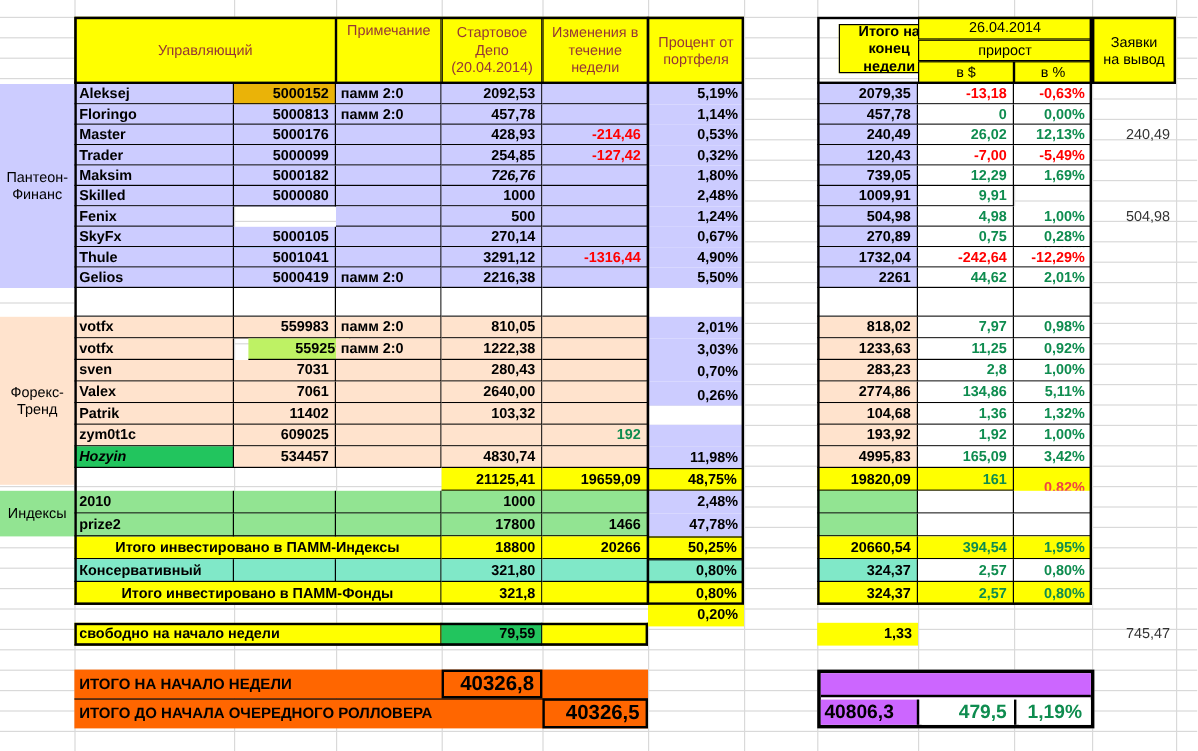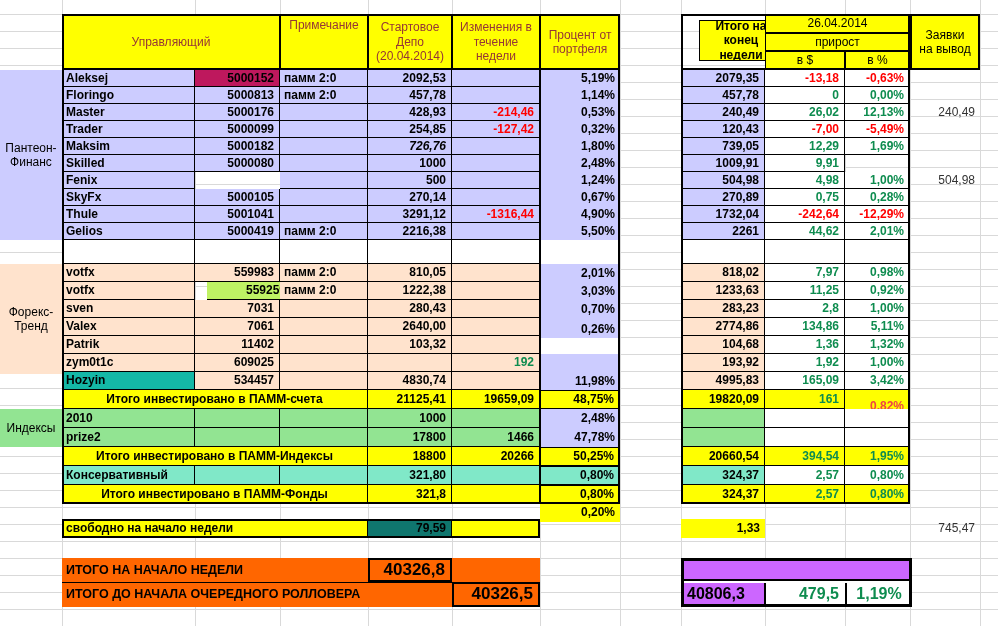--- a/index.html
+++ b/index.html
@@ -30,21 +30,21 @@
   #h-change{left:452px;top:14px;width:88px;height:56px;}
   #h-pct{left:540px;top:14px;width:80px;height:56px;}
   #h-total{left:681px;top:20px;width:84px;height:41px;font-weight:bold;margin-left:18px;}
   #h-date{left:765px;top:14px;width:145px;height:19px;font-weight:normal;}
   #h-growth{left:765px;top:33px;width:145px;height:18px;font-weight:normal;}
   #h-usd{left:765px;top:51px;width:80px;height:19px;font-weight:normal;}
   #h-pctg{left:845px;top:51px;width:65px;height:19px;font-weight:normal;}
   #h-wd{left:910px;top:14px;width:70px;height:56px;font-weight:normal;}
   
   #grp-panteon{left:0;top:70px;width:62px;height:170px;background:var(--lav);}
-  #grp-forex{left:0;top:264px;width:62px;height:110px;background:var(--peach);}
+  #grp-forex{left:0;top:264px;width:62px;height:140px;background:var(--peach);}
   #grp-index{left:0;top:409px;width:62px;height:38px;background:var(--grn);}
   
   #lbl-pamm-total{left:62px;top:390px;width:306px;height:19px;background:var(--yellow);}
   #lbl-index-total{left:62px;top:447px;width:306px;height:19px;background:var(--yellow);}
   #name-conservative{left:62px;top:466px;width:133px;height:19px;background:var(--turq);}
   #lbl-funds-total{left:62px;top:485px;width:306px;height:19px;background:var(--yellow);}
   #lbl-free{left:62px;top:519px;width:306px;height:19px;background:var(--yellow);}
   
   #orange1{left:62px;top:558px;width:478px;height:24px;background:var(--orng);z-index:1;}
   #orange2{left:62px;top:582px;width:478px;height:25px;background:var(--orng);border-top:1px solid #000;z-index:1;}
@@ -87,21 +87,20 @@
   <div id="h-pctg" class="c hd">в %</div>
   <div id="h-wd" class="c hd">Заявки
 на вывод</div>
 
   <div id="grp-panteon" class="c grp">Пантеон-
 Финанс</div>
   <div id="grp-forex" class="c grp">Форекс-
 Тренд</div>
   <div id="grp-index" class="c grp">Индексы</div>
 
-  <div id="lbl-pamm-total" class="c ct bd">Итого инвестировано в ПАММ-счета</div>
   <div id="lbl-index-total" class="c ct bd">Итого инвестировано в ПАММ-Индексы</div>
   <div id="name-conservative" class="c lf bd">Консервативный</div>
   <div id="lbl-funds-total" class="c ct bd">Итого инвестировано в ПАММ-Фонды</div>
   <div id="lbl-free" class="c lf bd">свободно на начало недели</div>
 
   <div id="orange1" class="c"></div>
   <div id="orange2" class="c"></div>
   <div id="lbl-orange1" class="c lf">ИТОГО НА НАЧАЛО НЕДЕЛИ</div>
   <div id="val-orange1" class="c rt">40326,8</div>
   <div id="lbl-orange2" class="c lf">ИТОГО ДО НАЧАЛА ОЧЕРЕДНОГО РОЛЛОВЕРА</div>
@@ -155,21 +154,21 @@
     <div class="c gl" style="left: 0px; top: 473px; width: 998px; height: 1px; background: rgb(217, 217, 217); z-index: 0;"></div>
     <div class="c gl" style="left: 0px; top: 490px; width: 998px; height: 1px; background: rgb(217, 217, 217); z-index: 0;"></div>
     <div class="c gl" style="left: 0px; top: 507px; width: 998px; height: 1px; background: rgb(217, 217, 217); z-index: 0;"></div>
     <div class="c gl" style="left: 0px; top: 524px; width: 998px; height: 1px; background: rgb(217, 217, 217); z-index: 0;"></div>
     <div class="c gl" style="left: 0px; top: 541px; width: 998px; height: 1px; background: rgb(217, 217, 217); z-index: 0;"></div>
     <div class="c gl" style="left: 0px; top: 558px; width: 998px; height: 1px; background: rgb(217, 217, 217); z-index: 0;"></div>
     <div class="c gl" style="left: 0px; top: 575px; width: 998px; height: 1px; background: rgb(217, 217, 217); z-index: 0;"></div>
     <div class="c gl" style="left: 0px; top: 592px; width: 998px; height: 1px; background: rgb(217, 217, 217); z-index: 0;"></div>
     <div class="c gl" style="left: 0px; top: 609px; width: 998px; height: 1px; background: rgb(217, 217, 217); z-index: 0;"></div>
     <div class="c lf bd" style="left: 62px; top: 70px; width: 133px; height: 17px; background: rgb(204, 204, 255);">Aleksej</div>
-    <div class="c rt bd" style="left: 195px; top: 70px; width: 85px; height: 17px; background: #be185d;">5000152</div>
+    <div class="c rt bd" style="left: 195px; top: 70px; width: 85px; height: 17px; background: #eab308;">5000152</div>
     <div class="c lf bd" style="left: 280px; top: 70px; width: 88px; height: 17px; background: rgb(204, 204, 255);">памм 2:0</div>
     <div class="c rt bd" style="left: 368px; top: 70px; width: 84px; height: 17px; background: rgb(204, 204, 255);">2092,53</div>
     <div class="c rt bd" style="left: 452px; top: 70px; width: 88px; height: 17px; background: rgb(204, 204, 255); color: rgb(0, 0, 0);"></div>
     <div class="c rt" style="left: 540px; top: 70px; width: 80px; height: 17px; background: rgb(204, 204, 255);">5,19%</div>
     <div class="c rt bd" style="left: 681px; top: 70px; width: 84px; height: 17px; background: rgb(204, 204, 255);">2079,35</div>
     <div class="c rt bd" style="left: 765px; top: 70px; width: 80px; height: 17px; background: rgb(255, 255, 255); color: rgb(255, 0, 0);">-13,18</div>
     <div class="c rt bd" style="left: 845px; top: 70px; width: 65px; height: 17px; background: rgb(255, 255, 255); color: rgb(255, 0, 0);">-0,63%</div>
     <div class="c lf bd" style="left: 62px; top: 87px; width: 133px; height: 17px; background: rgb(204, 204, 255);">Floringo</div>
     <div class="c rt bd" style="left: 195px; top: 87px; width: 85px; height: 17px; background: rgb(204, 204, 255);">5000813</div>
     <div class="c lf bd" style="left: 280px; top: 87px; width: 88px; height: 17px; background: rgb(204, 204, 255);">памм 2:0</div>
@@ -309,21 +308,21 @@
     <div class="c rt bd" style="left: 845px; top: 336px; width: 65px; height: 18px; background: rgb(255, 255, 255); color: rgb(14, 140, 79);">1,32%</div>
     <div class="c lf bd" style="left: 62px; top: 354px; width: 133px; height: 18px; background: rgb(255, 227, 205);">zym0t1c</div>
     <div class="c rt bd" style="left: 195px; top: 354px; width: 85px; height: 18px; background: rgb(255, 227, 205);">609025</div>
     <div class="c lf bd" style="left: 280px; top: 354px; width: 88px; height: 18px; background: rgb(255, 227, 205);"></div>
     <div class="c rt bd" style="left: 368px; top: 354px; width: 84px; height: 18px; background: rgb(255, 227, 205);"></div>
     <div class="c rt bd" style="left: 452px; top: 354px; width: 88px; height: 18px; background: rgb(255, 227, 205); color: rgb(14, 140, 79);">192</div>
     <div class="c rt" style="left: 540px; top: 354px; width: 80px; height: 18px; background: rgb(204, 204, 255);"></div>
     <div class="c rt bd" style="left: 681px; top: 354px; width: 84px; height: 18px; background: rgb(255, 227, 205);">193,92</div>
     <div class="c rt bd" style="left: 765px; top: 354px; width: 80px; height: 18px; background: rgb(255, 255, 255); color: rgb(14, 140, 79);">1,92</div>
     <div class="c rt bd" style="left: 845px; top: 354px; width: 65px; height: 18px; background: rgb(255, 255, 255); color: rgb(14, 140, 79);">1,00%</div>
-    <div class="c lf bd" style="left: 62px; top: 372px; width: 133px; height: 18px; background: #14b8a6;">Hozyin</div>
+    <div class="c lf bd" style="left: 62px; top: 372px; width: 133px; height: 18px; background: #22c55e; font-style: italic;">Hozyin</div>
     <div class="c rt bd" style="left: 195px; top: 372px; width: 85px; height: 18px; background: rgb(255, 227, 205);">534457</div>
     <div class="c lf bd" style="left: 280px; top: 372px; width: 88px; height: 18px; background: rgb(255, 227, 205);"></div>
     <div class="c rt bd" style="left: 368px; top: 372px; width: 84px; height: 18px; background: rgb(255, 227, 205);">4830,74</div>
     <div class="c rt bd" style="left: 452px; top: 372px; width: 88px; height: 18px; background: rgb(255, 227, 205); color: rgb(0, 0, 0);"></div>
     <div class="c rt" style="left: 540px; top: 372px; width: 80px; height: 18px; background: rgb(204, 204, 255);">11,98%</div>
     <div class="c rt bd" style="left: 681px; top: 372px; width: 84px; height: 18px; background: rgb(255, 227, 205);">4995,83</div>
     <div class="c rt bd" style="left: 765px; top: 372px; width: 80px; height: 18px; background: rgb(255, 255, 255); color: rgb(14, 140, 79);">165,09</div>
     <div class="c rt bd" style="left: 845px; top: 372px; width: 65px; height: 18px; background: rgb(255, 255, 255); color: rgb(14, 140, 79);">3,42%</div>
     <div class="c rt bd" style="left: 368px; top: 390px; width: 84px; height: 19px; background: rgb(255, 255, 0);">21125,41</div>
     <div class="c rt bd" style="left: 452px; top: 390px; width: 88px; height: 19px; background: rgb(255, 255, 0);">19659,09</div>
@@ -362,21 +361,21 @@
     <div class="c rt bd" style="left: 540px; top: 466px; width: 80px; height: 19px; background: rgb(128, 232, 200); border-top: 1px solid rgb(0, 0, 0);">0,80%</div>
     <div class="c rt bd" style="left: 681px; top: 466px; width: 84px; height: 19px; background: rgb(128, 232, 200);">324,37</div>
     <div class="c rt bd" style="left: 765px; top: 466px; width: 80px; height: 19px; background: rgb(255, 255, 255); color: rgb(14, 140, 79);">2,57</div>
     <div class="c rt bd" style="left: 845px; top: 466px; width: 65px; height: 19px; background: rgb(255, 255, 255); color: rgb(14, 140, 79);">0,80%</div>
     <div class="c rt bd" style="left: 368px; top: 485px; width: 84px; height: 19px; background: rgb(255, 255, 0);">321,8</div>
     <div class="c rt bd" style="left: 452px; top: 485px; width: 88px; height: 19px; background: rgb(255, 255, 0);"></div>
     <div class="c rt bd" style="left: 540px; top: 485px; width: 80px; height: 19px; background: rgb(255, 255, 0); border-top: 1px solid rgb(0, 0, 0);">0,80%</div>
     <div class="c rt bd" style="left: 681px; top: 485px; width: 84px; height: 19px; background: rgb(255, 255, 0);">324,37</div>
     <div class="c rt bd" style="left: 765px; top: 485px; width: 80px; height: 19px; background: rgb(255, 255, 0); color: rgb(14, 140, 79);">2,57</div>
     <div class="c rt bd" style="left: 845px; top: 485px; width: 65px; height: 19px; background: rgb(255, 255, 0); color: rgb(14, 140, 79);">0,80%</div>
-    <div class="c rt bd" style="left: 368px; top: 519px; width: 84px; height: 19px; background: #0f766e;">79,59</div>
+    <div class="c rt bd" style="left: 368px; top: 519px; width: 84px; height: 19px; background: #22c55e;">79,59</div>
     <div class="c bd" style="left: 452px; top: 519px; width: 88px; height: 19px; background: rgb(255, 255, 0);"></div>
     <div class="c rt" style="left: 540px; top: 503px; width: 80px; height: 19px; background: rgb(255, 255, 0);">0,20%</div>
     <div class="c rt" style="left: 681px; top: 519px; width: 84px; height: 19px; background: rgb(255, 255, 0);">1,33</div>
     <div class="c reg rt" style="left: 910px; top: 519px; width: 70px; height: 19px; color: rgb(51, 51, 51);">745,47</div>
     <div class="c fr" style="left: 62px; top: 14px; width: 558px; height: 490px;"></div>
     <div class="c fr" style="left: 681px; top: 14px; width: 229px; height: 490px;"></div>
     <div class="c fr" style="left: 910px; top: 14px; width: 70px; height: 56px;"></div>
     <div class="c fr" style="left: 62px; top: 519px; width: 478px; height: 19px;"></div>
     <div class="c " style="left: 539px; top: 14px; width: 2px; height: 490px; background: rgb(0, 0, 0); z-index: 3;"></div>
     <div class="c " style="left: 62px; top: 68px; width: 558px; height: 2px; background: rgb(0, 0, 0); z-index: 3;"></div>

